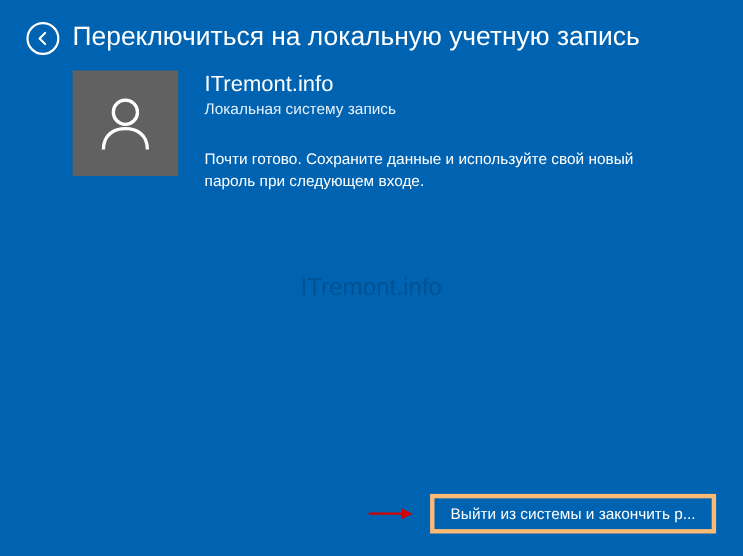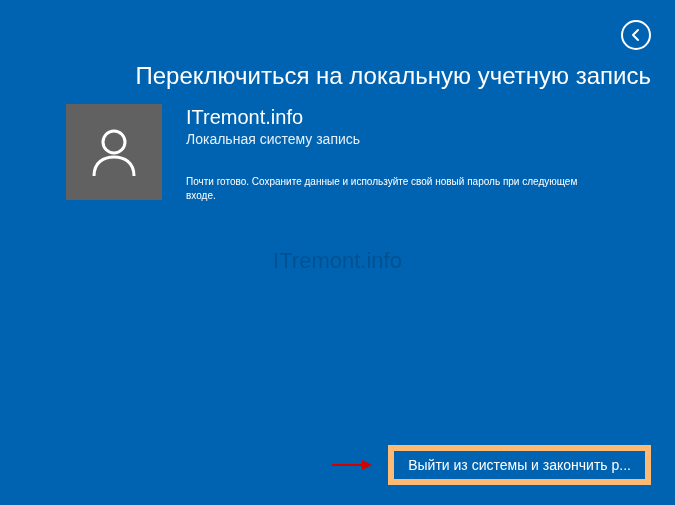--- a/index.html
+++ b/index.html
@@ -5,24 +5,23 @@
   * { margin: 0; padding: 0; box-sizing: border-box; }
   html, body { width: 675px; height: 505px; overflow: hidden; }
   body {
     background: #0063b1;
     font-family: "Segoe UI", Tahoma, sans-serif;
     color: #fff;
     position: relative;
   }
   .header {
     display: flex;
-    align-items: flex-end;
+    align-items: flex-start;
     padding: 20px 24px 14px 24px;
     gap: 12px;
-    flex-direction: column;
   }
   .back-btn {
     width: 30px; height: 30px;
     border: 2px solid #fff;
     border-radius: 50%;
     display: flex;
     align-items: center;
     justify-content: center;
     cursor: pointer;
     flex-shrink: 0;
@@ -41,21 +40,21 @@
     width: 96px; height: 96px;
     background: #616161;
     display: flex;
     align-items: center;
     justify-content: center;
     flex-shrink: 0;
   }
   .info { flex: 1; padding-top: 2px; }
   .username { font-size: 20px; font-weight: 400; margin-bottom: 2px; }
   .acct-type { font-size: 14px; font-weight: 400; color: #e6f0fa; margin-bottom: 28px; }
-  .msg { font-size: 10px; line-height: 1.4; color: #fff; margin-bottom: 18px; max-width: 400px; margin-top: 28px; }
+  .msg { font-size: 14px; line-height: 1.4; color: #fff; margin-bottom: 18px; max-width: 400px; margin-top: 28px; }
   .watermark {
     position: absolute;
     left: 50%; top: 50%;
     transform: translate(-50%, -20%);
     font-size: 22px;
     color: rgba(0,0,0,0.18);
     pointer-events: none;
     font-weight: 400;
   }
   .footer {
@@ -65,21 +64,21 @@
     display: flex;
     gap: 12px;
     align-items: center;
   }
   .arrow-annot {
     display: flex;
     align-items: center;
     margin-right: 4px;
   }
   .btn {
-    border: 6px solid #fdba74;
+    border: 4px solid #fdba74;
     background: transparent;
     color: #fff;
     font-size: 14px;
     font-family: inherit;
     padding: 6px 14px;
     cursor: pointer;
     white-space: nowrap;
   }
   .btn.primary { min-width: 260px; text-align: center; }
   .btn.secondary { min-width: 80px; }

